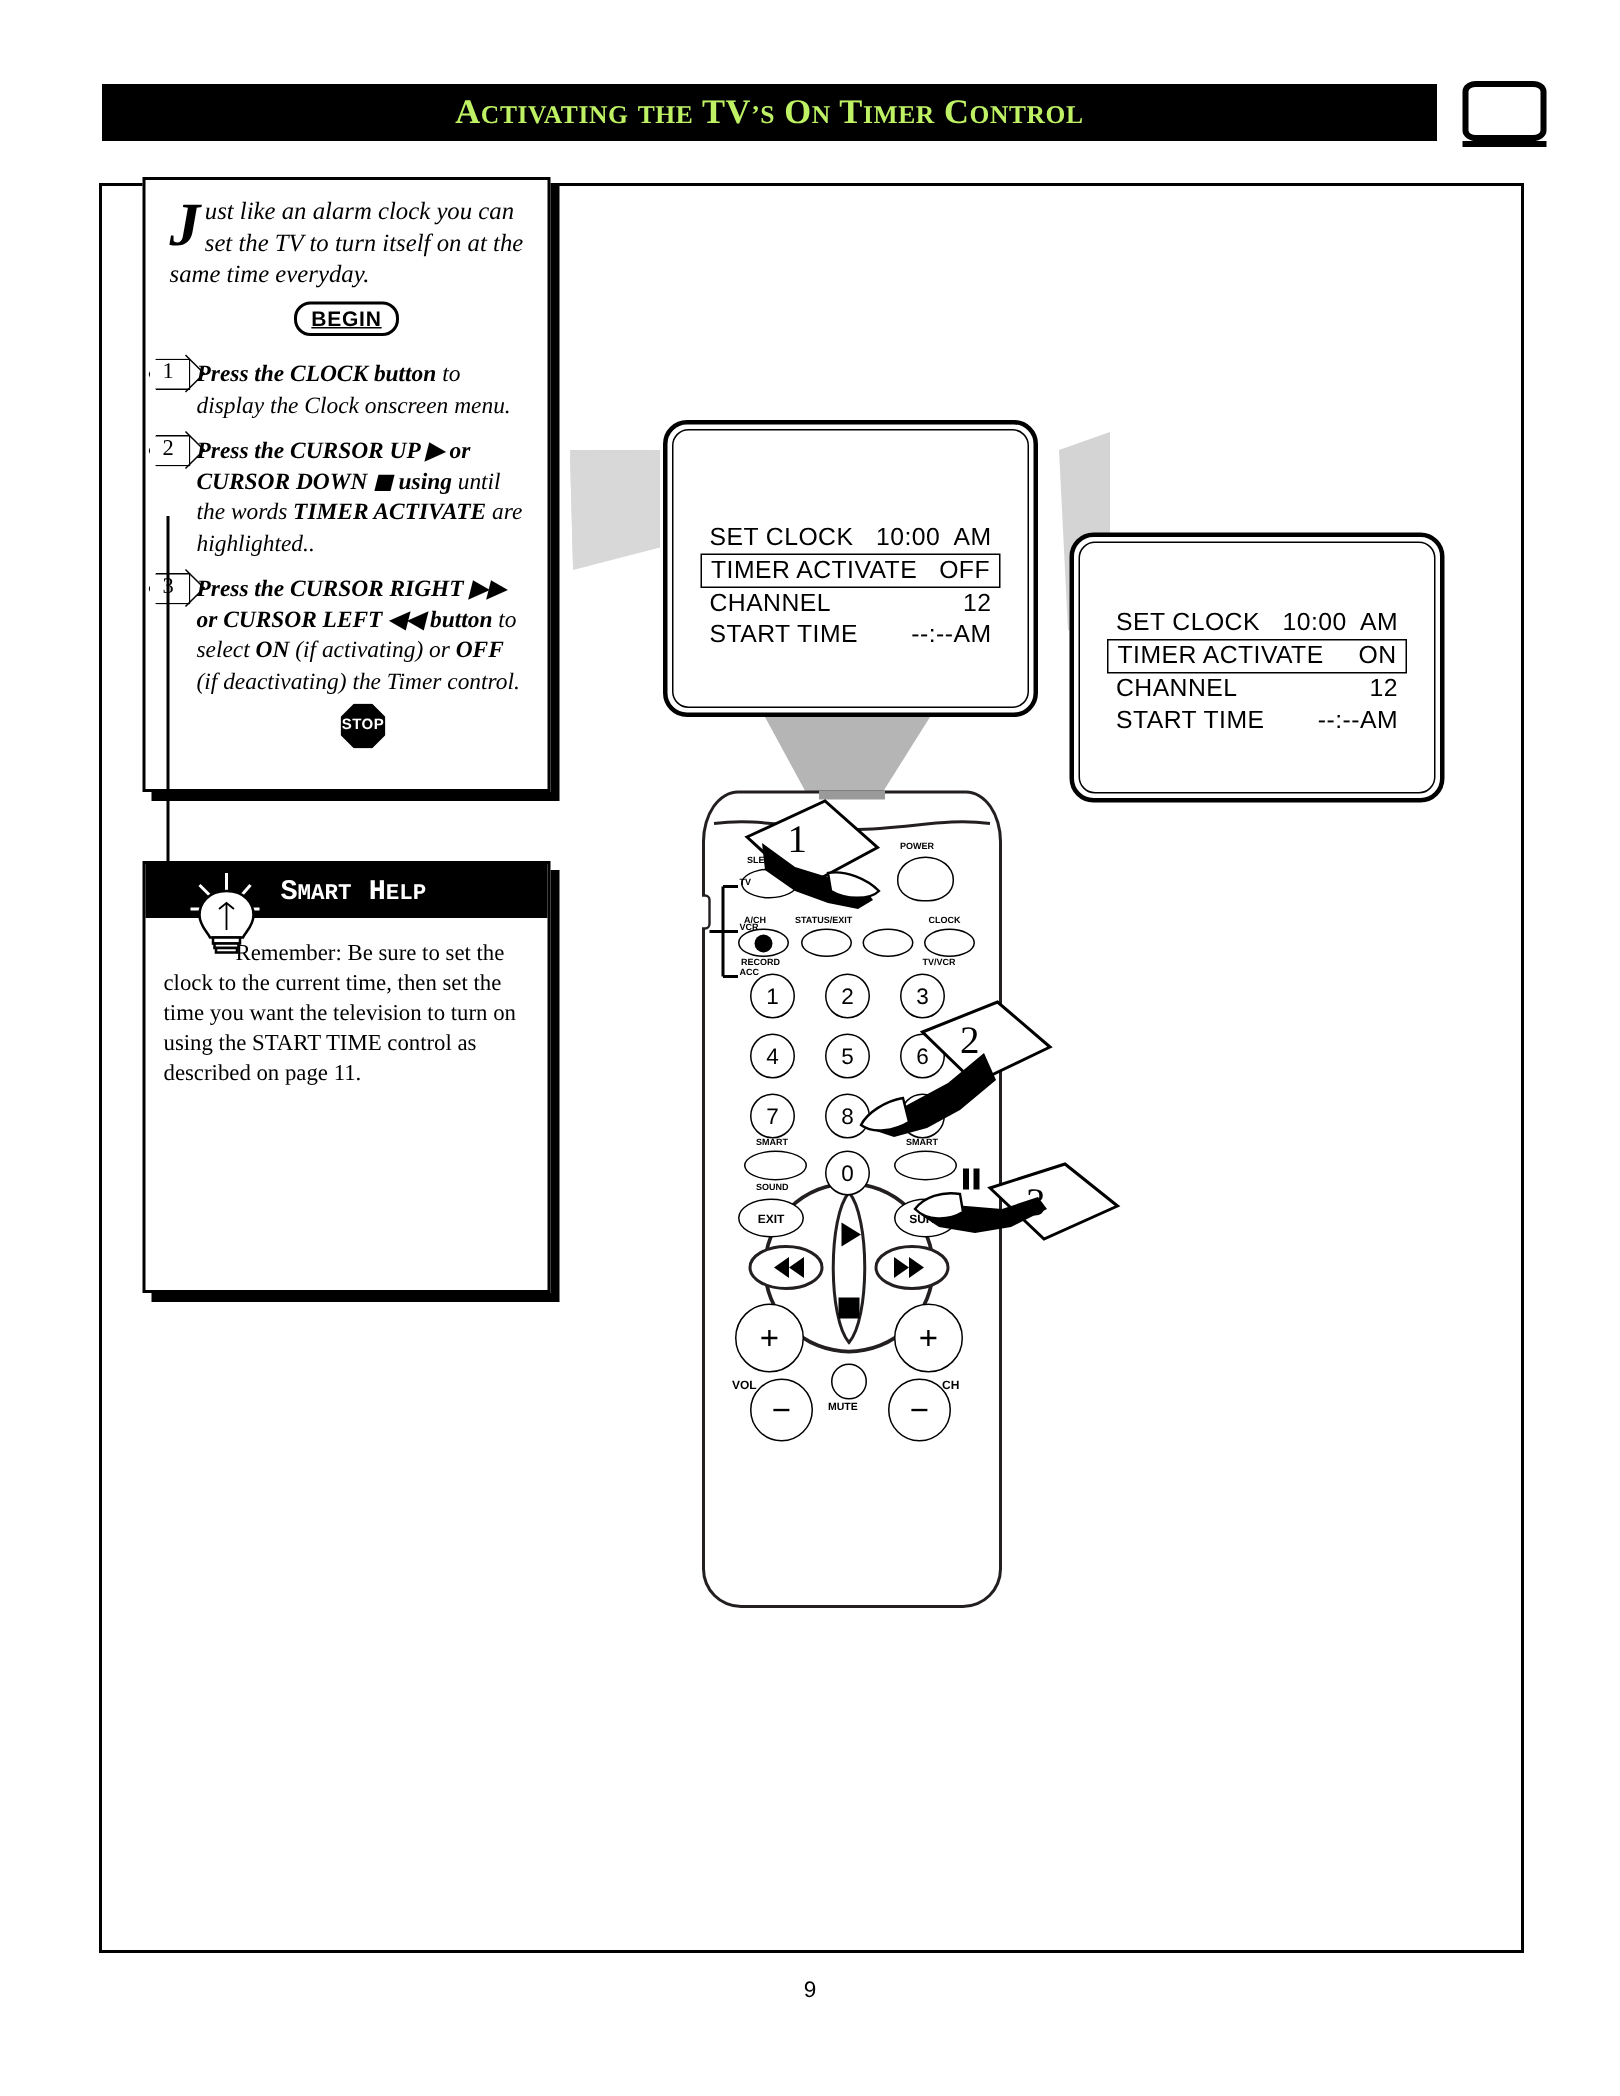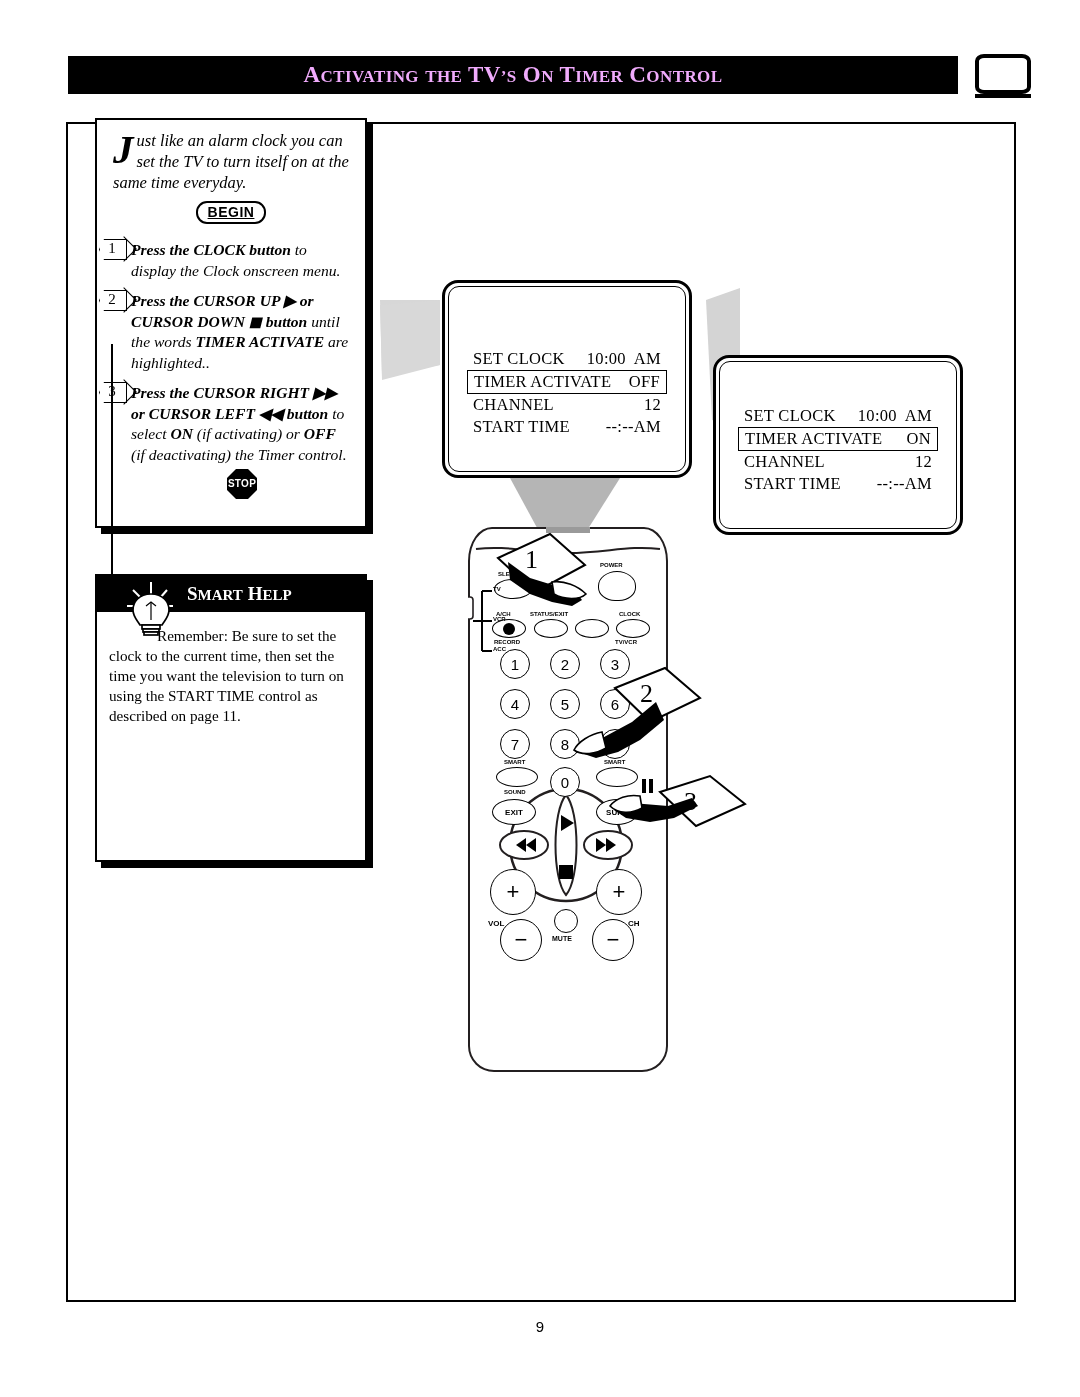--- a/index.html
+++ b/index.html
@@ -6,21 +6,21 @@
   body{
     width:1080px;height:1397px;background:#ffffff;
     font-family:"Liberation Serif", serif;
     position:relative;overflow:hidden;
   }
   .page{position:absolute;inset:0;}
 
   
   .header-bar{
     position:absolute;left:68px;top:56px;width:890px;height:38px;
-    background:#000;color:#f0abfc;
+    background:#000;color:#bef264;
     display:flex;align-items:center;justify-content:center;
   }
   .header-title{
     font-family:"Liberation Serif", serif;
     font-weight:bold;font-size:23px;letter-spacing:.4px;
     white-space:nowrap;
   }
   .header-title .sc{font-size:17px;}
   .tv-icon{
     position:absolute;left:975px;top:54px;width:56px;height:40px;
@@ -105,21 +105,21 @@
   .sh-shadow{position:absolute;left:101px;top:580px;width:272px;height:288px;background:#000;}
   .sh-box{
     position:absolute;left:95px;top:574px;width:272px;height:288px;
     background:#fff;border:2px solid #000;box-sizing:border-box;
   }
   .sh-head{
     height:36px;background:#000;color:#fff;position:relative;
     display:flex;align-items:center;
   }
   .sh-head .title{
-    margin-left:90px;font-family:Liberation Serif, serif;font-weight:bold;
+    margin-left:90px;font-family:Liberation Mono, monospace;font-weight:bold;
     font-size:19px;
   }
   .sh-head .title .sc{font-size:15px;}
   .bulb{position:absolute;left:28px;top:4px;width:64px;height:58px;}
   .sh-body{
     padding:14px 12px 0 12px;font-size:15.2px;line-height:20px;
     font-family:"Liberation Serif", serif;
   }
   .sh-body p{margin:0 0 9px 0;}
   .sh-body p.first{text-indent:48px;}
@@ -129,21 +129,21 @@
   .tvset .outer{
     position:absolute;inset:0;border:3px solid #000;border-radius:16px;
     background:#fff;box-sizing:border-box;
   }
   .tvset .inner{
     position:absolute;left:6px;top:6px;right:6px;bottom:6px;
     border:1.6px solid #000;border-radius:11px;box-sizing:border-box;
   }
   .menu{
     position:absolute;left:0;right:0;
-    font-family:Liberation Serif, serif;
+    font-family:Liberation Sans, sans-serif;
   }
   .menu-row{
     display:flex;justify-content:space-between;align-items:center;
     font-size:16.5px;letter-spacing:.3px;box-sizing:border-box;
     padding:1px 6px;margin:0 auto;
   }
   .menu-row.hl{border:1.4px solid #000;}
   .menu-row .val{white-space:pre;}
 
   
@@ -211,21 +211,21 @@
         <div class="diamond">
             <span>1</span>
           </div>
         <p><b>Press the CLOCK button</b> to display the Clock onscreen menu.</p>
       </div>
 
       <div class="step">
         <div class="diamond">
             <span>2</span>
           </div>
-        <p><b>Press the CURSOR UP ▶ or CURSOR DOWN ◼ button</b> until the words <b>TIMER ACTIVATE</b> are highlighted..</p>
+        <p><b>Press the CURSOR UP ▶ or CURSOR DOWN ◼ using</b> until the words <b>TIMER ACTIVATE</b> are highlighted..</p>
       </div>
 
       <div class="step">
         <div class="diamond">
             <span>3</span>
           </div>
         <p><b>Press the CURSOR RIGHT ▶▶ or CURSOR LEFT ◀◀ button</b> to select <b>ON</b> (if activating) or <b>OFF</b> (if deactivating) the Timer control.</p>
       </div>
 
       <div class="stop-wrap">

